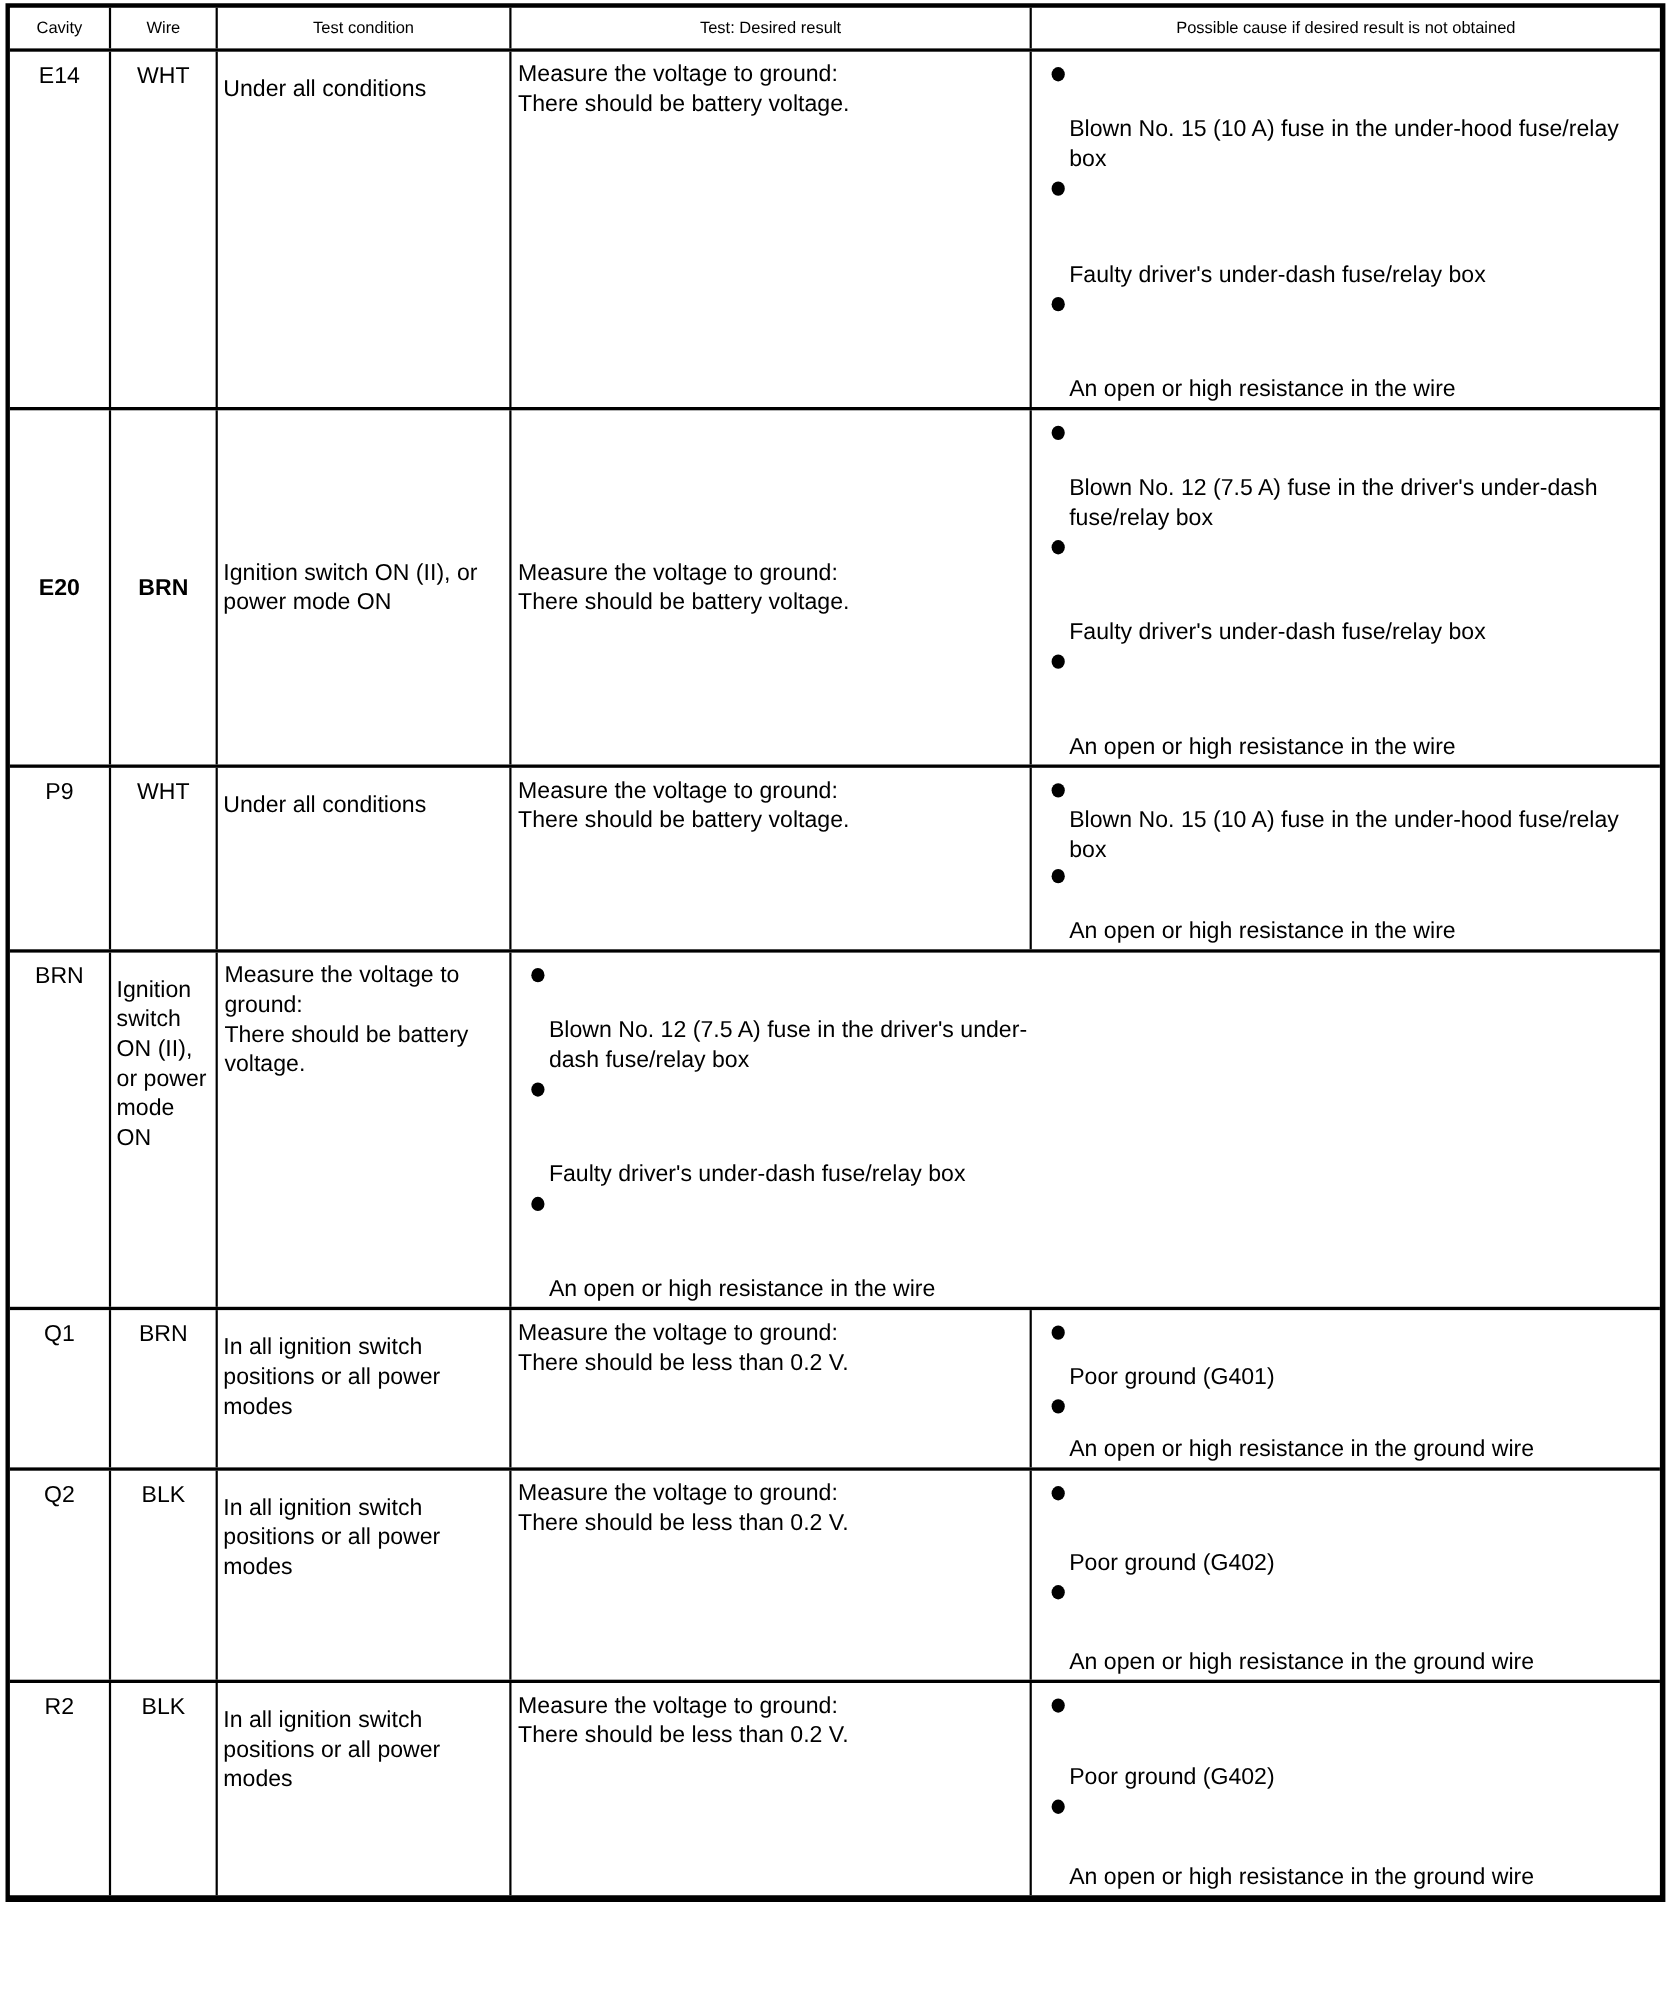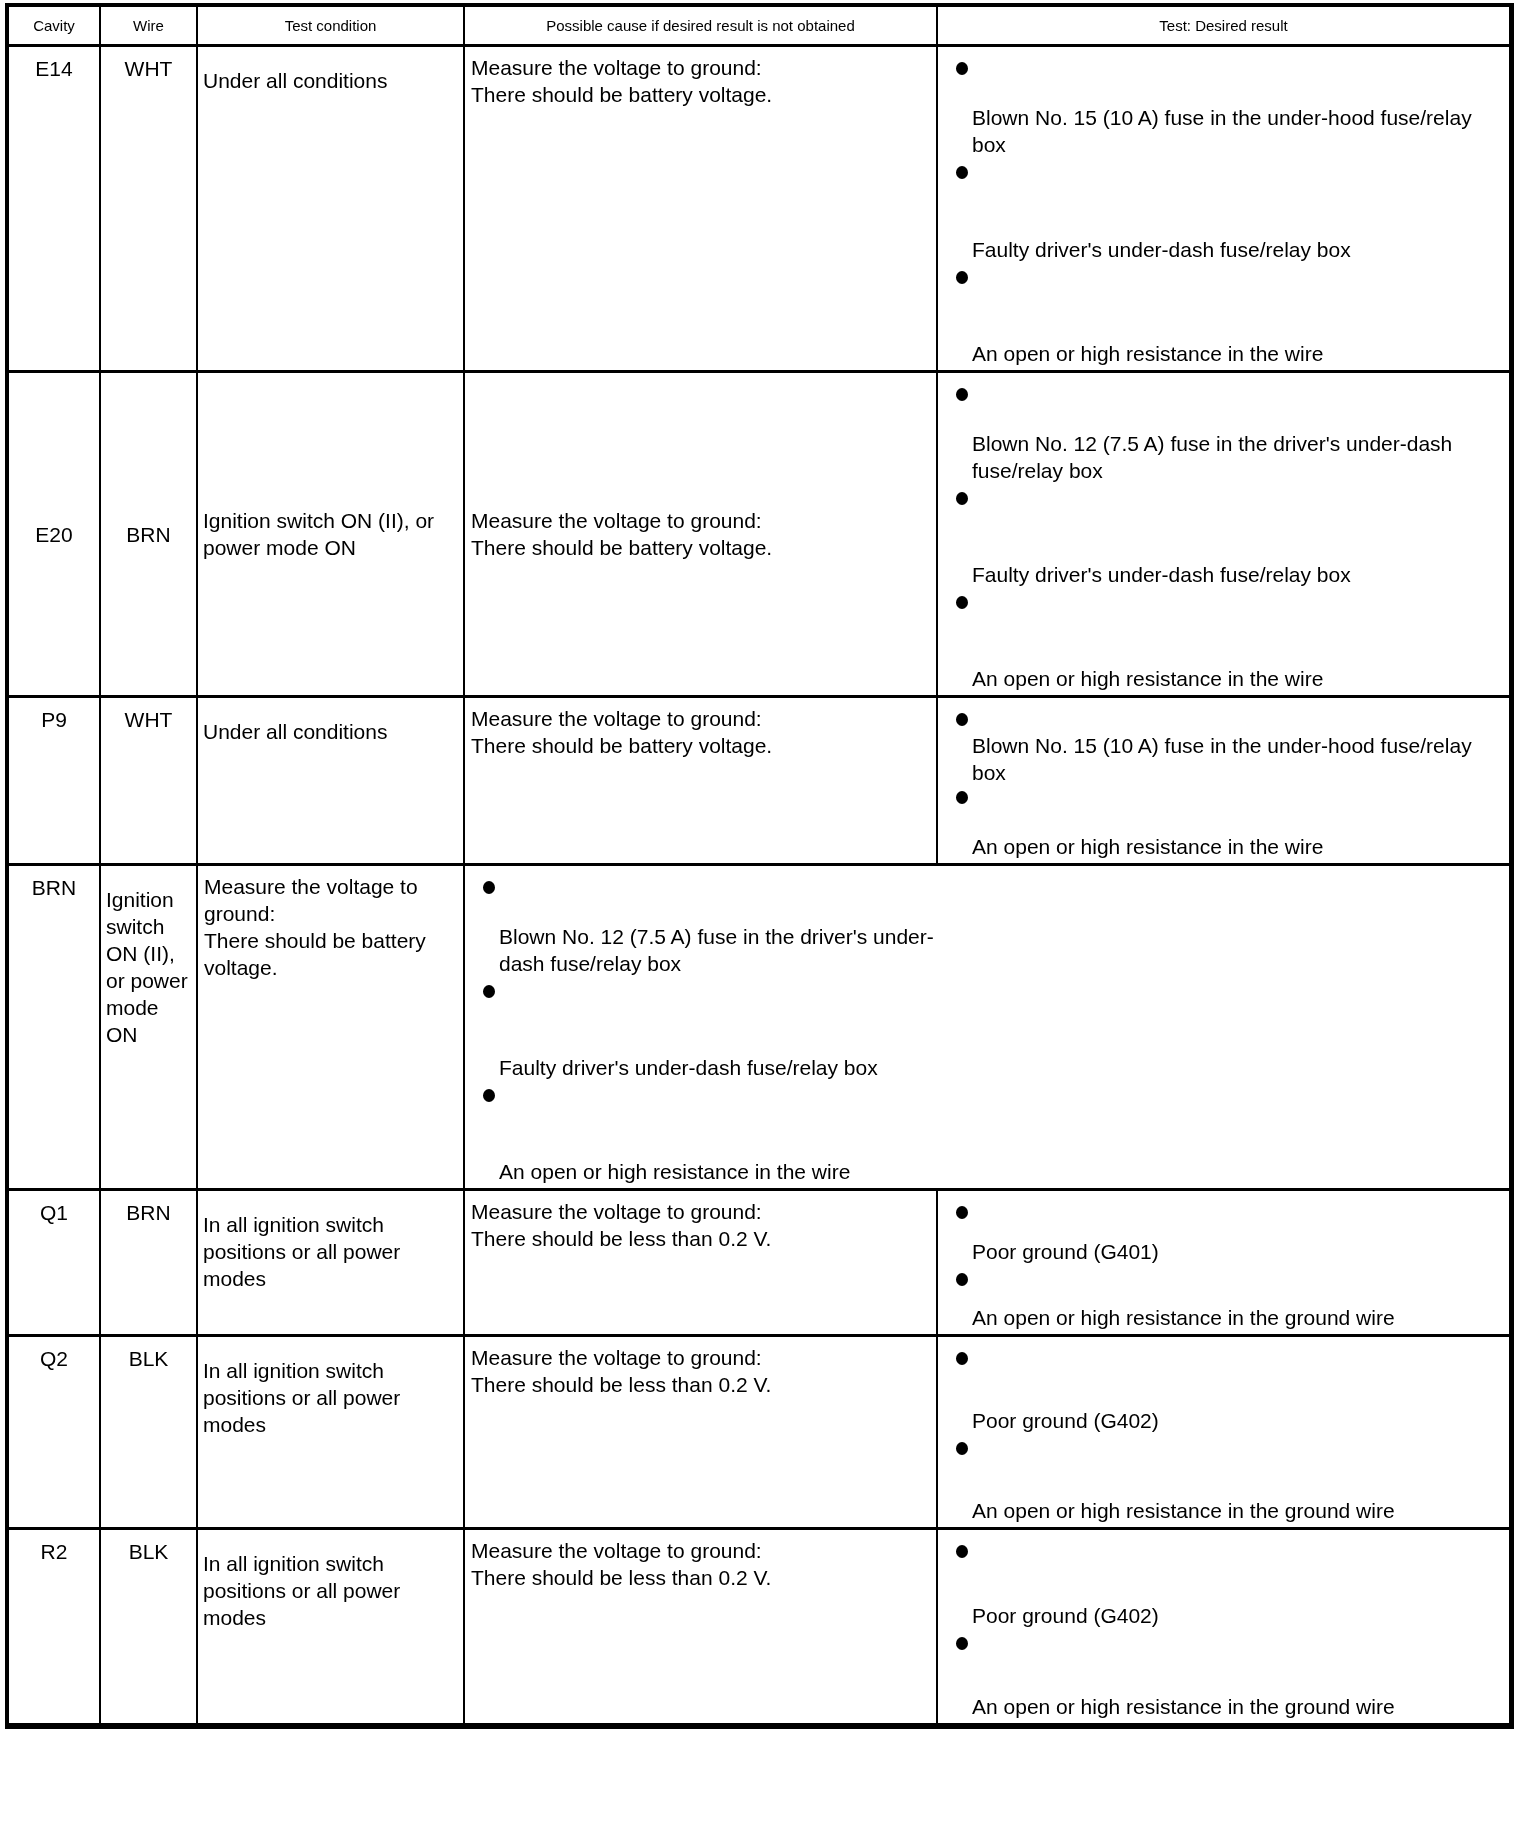--- a/index.html
+++ b/index.html
@@ -52,21 +52,21 @@
 
   
   .c-cavity, .c-wire { text-align: center; }
   .vtop .c-cavity, .vtop .c-wire { padding-top: 8px; }
   .vtop .c-cond { padding: 20px 4px 0 5px; }
   .vtop .c-test { padding: 7px 4px 0 6px; }
   .c-test { white-space: pre-line; }
   .c-cond { white-space: normal; }
 
   .vmid .c-cavity, .vmid .c-wire {
-    display: flex; align-items: center; justify-content: center;
+    display: flex; align-items: center; justify-content: center; font-weight: bold;
   }
   .vmid .c-cond { display: flex; align-items: center; padding: 0 4px 0 5px; }
   .vmid .c-test { display: flex; align-items: center; padding: 0 4px 0 6px; }
 
   
   .c-causes {
     display: flex;
     flex-direction: column;
     padding: 7px 2px 3px 18px;
   }
@@ -94,22 +94,22 @@
 </head>
 <body>
 
 <div class="page">
   <div class="table">
 
     <div class="row header-row">
       <div class="cell">Cavity</div>
       <div class="cell">Wire</div>
       <div class="cell">Test condition</div>
+      <div class="cell">Test: Desired result</div>
       <div class="cell">Possible cause if desired result is not obtained</div>
-      <div class="cell">Test: Desired result</div>
     </div>
 
     <div class="row vtop" style="height:326px">
       <div class="cell c-cavity">E14</div>
       <div class="cell c-wire">WHT</div>
       <div class="cell c-cond">Under all conditions</div>
       <div class="cell c-test">Measure the voltage to ground:
 There should be battery voltage.</div>
       <div class="cell c-causes">
         <div class="cause-item">

